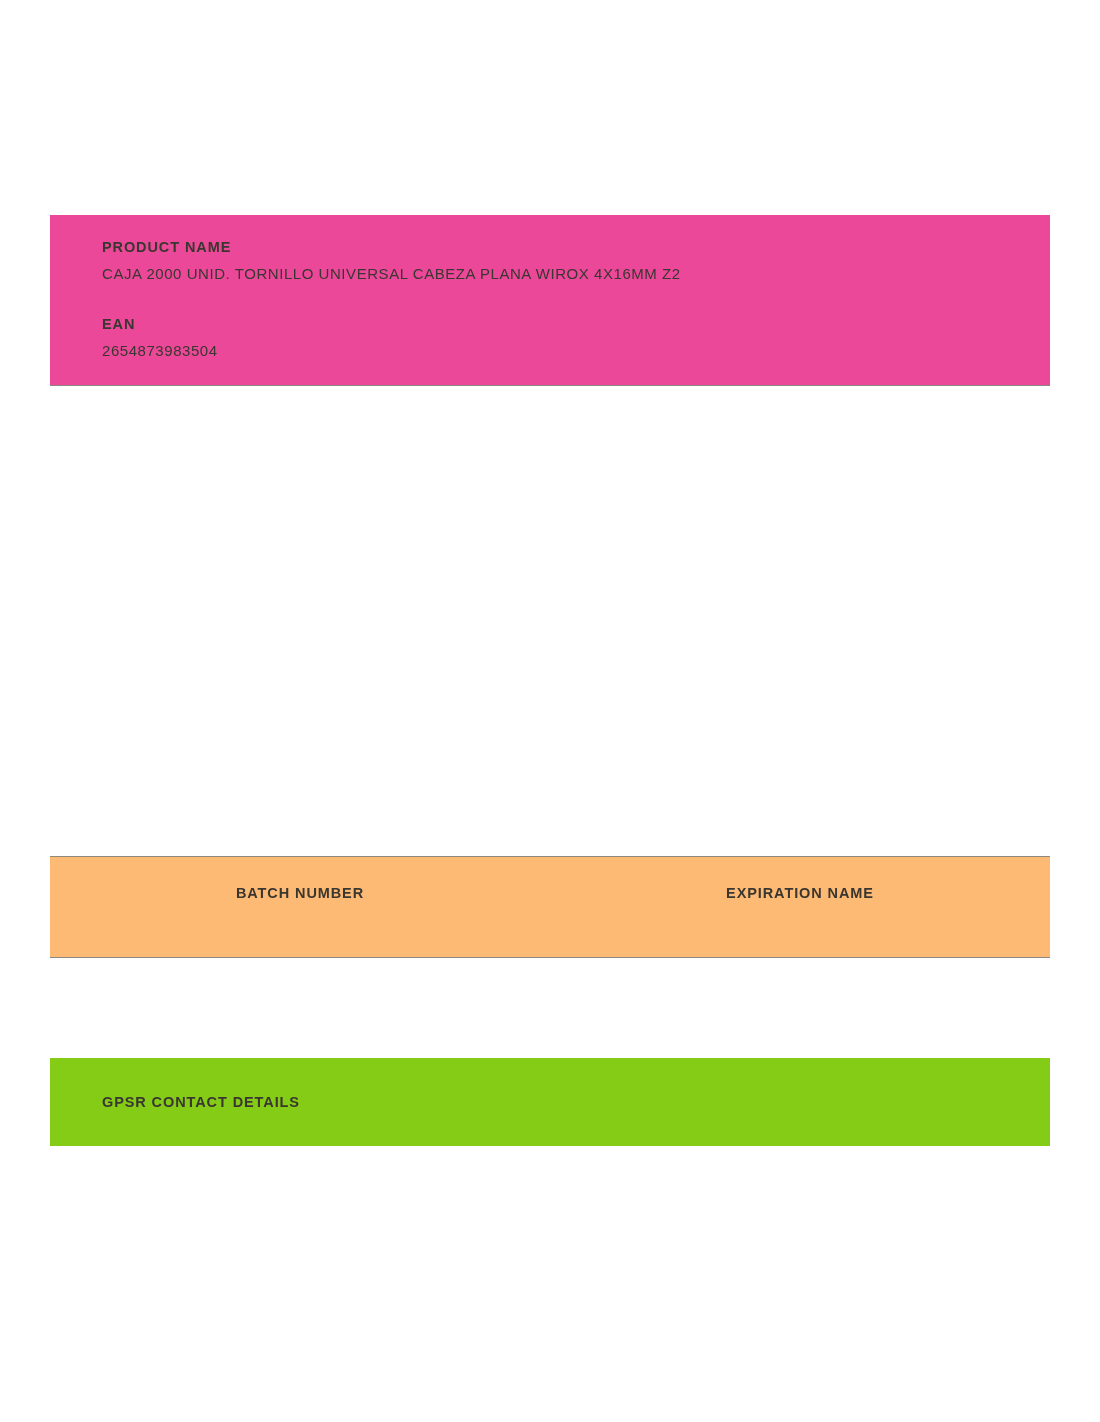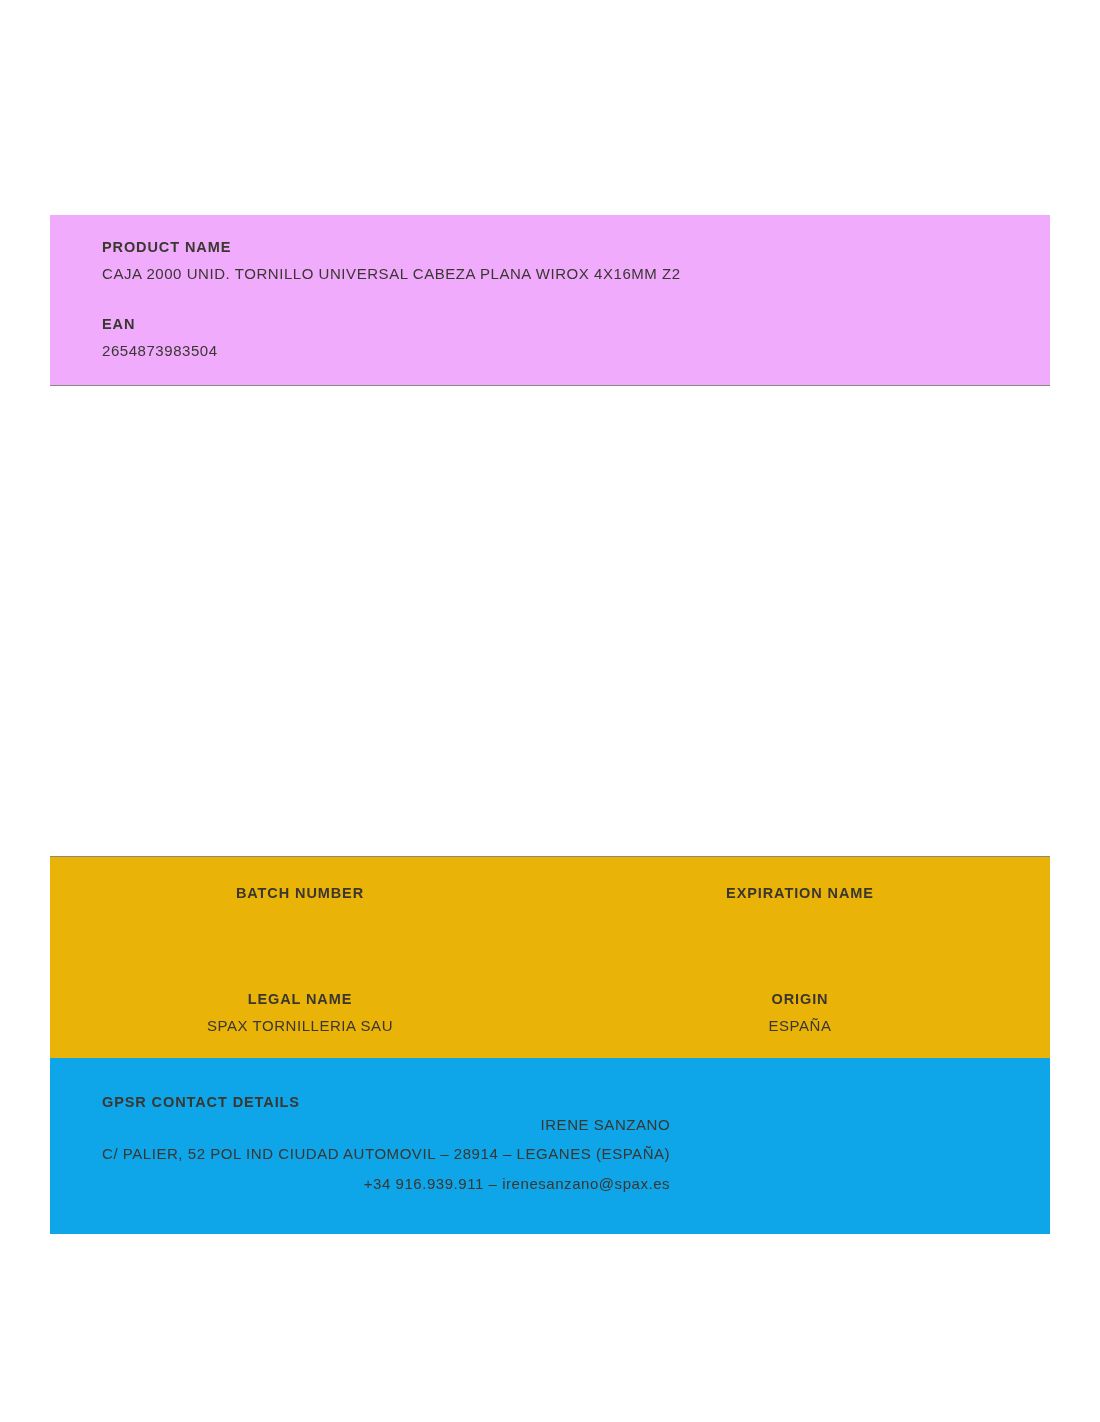--- a/index.html
+++ b/index.html
@@ -23,21 +23,21 @@
     width: 1100px;
     height: 1422px;
   }
 
   
   .product-block {
     position: absolute;
     left: 50px;
     top: 215px;
     width: 1000px;
-    background: #f0abfc;
+    background: #ec4899;
     border-bottom: 1px solid #8c8880;
     box-sizing: border-box;
     padding: 24px 52px 26px 52px;
   }
   .field-label {
     font-size: 14.5px;
     font-weight: bold;
     letter-spacing: 0.9px;
     color: #3a3630;
     margin: 0 0 10px 0;
@@ -62,21 +62,21 @@
     height: 463px;
     background: #ffffff;
   }
 
   
   .batch-block {
     position: absolute;
     left: 50px;
     top: 856px;
     width: 1000px;
-    background: #eab308;
+    background: #fdba74;
     border-top: 1px solid #8c8880;
     border-bottom: 1px solid #8c8880;
     box-sizing: border-box;
     padding: 28px 0 28px 0;
   }
   .grid-row {
     display: flex;
     width: 100%;
   }
   .grid-cell {
@@ -102,27 +102,26 @@
   .grid-row.second {
     margin-top: 62px;
   }
 
   
   .gpsr-block {
     position: absolute;
     left: 50px;
     top: 1058px;
     width: 1000px;
-    background: #0ea5e9;
+    background: #84cc16;
     box-sizing: border-box;
     padding: 34px 52px 36px 52px;
     display: flex;
     justify-content: space-between;
     align-items: flex-start;
-    flex-direction: column;
   }
   .gpsr-title {
     font-size: 14.5px;
     font-weight: bold;
     letter-spacing: 0.9px;
     color: #3a3630;
     white-space: nowrap;
     padding-top: 2px;
   }
   .gpsr-lines {
@@ -158,34 +157,19 @@
     <div class="grid-row first">
       <div class="grid-cell">
         <div class="c-label">BATCH NUMBER</div>
         <div class="c-value"></div>
       </div>
       <div class="grid-cell">
         <div class="c-label">EXPIRATION NAME</div>
         <div class="c-value"></div>
       </div>
     </div>
-    <div class="grid-row second">
-      <div class="grid-cell">
-        <div class="c-label">LEGAL NAME</div>
-        <div class="c-value">SPAX TORNILLERIA SAU</div>
-      </div>
-      <div class="grid-cell">
-        <div class="c-label">ORIGIN</div>
-        <div class="c-value">ESPAÑA</div>
-      </div>
-    </div>
   </div>
 
   <div class="gpsr-block">
     <div class="gpsr-title">GPSR CONTACT DETAILS</div>
-    <div class="gpsr-lines">
-      <div>IRENE SANZANO</div>
-      <div>C/ PALIER, 52 POL IND CIUDAD AUTOMOVIL – 28914 – LEGANES (ESPAÑA)</div>
-      <div>+34 916.939.911 – irenesanzano@spax.es</div>
-    </div>
   </div>
 
 </div>
 
 </body></html>

